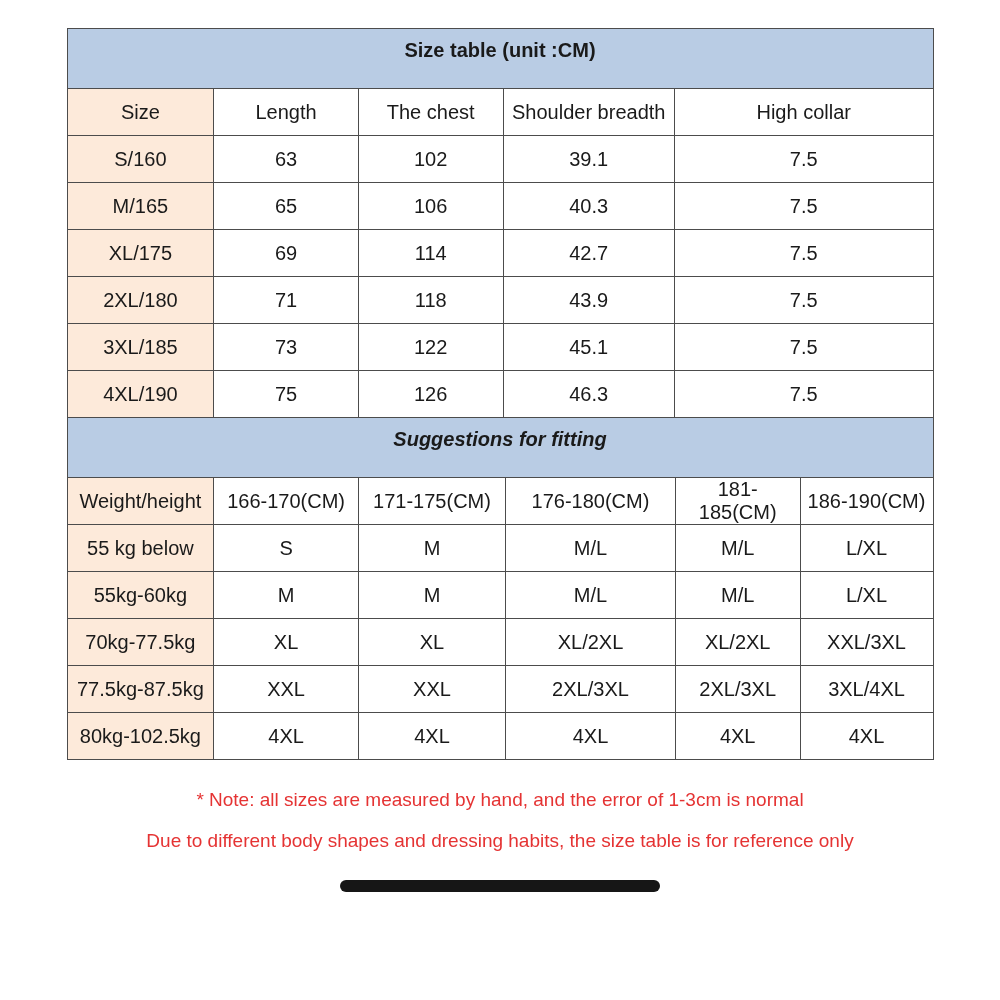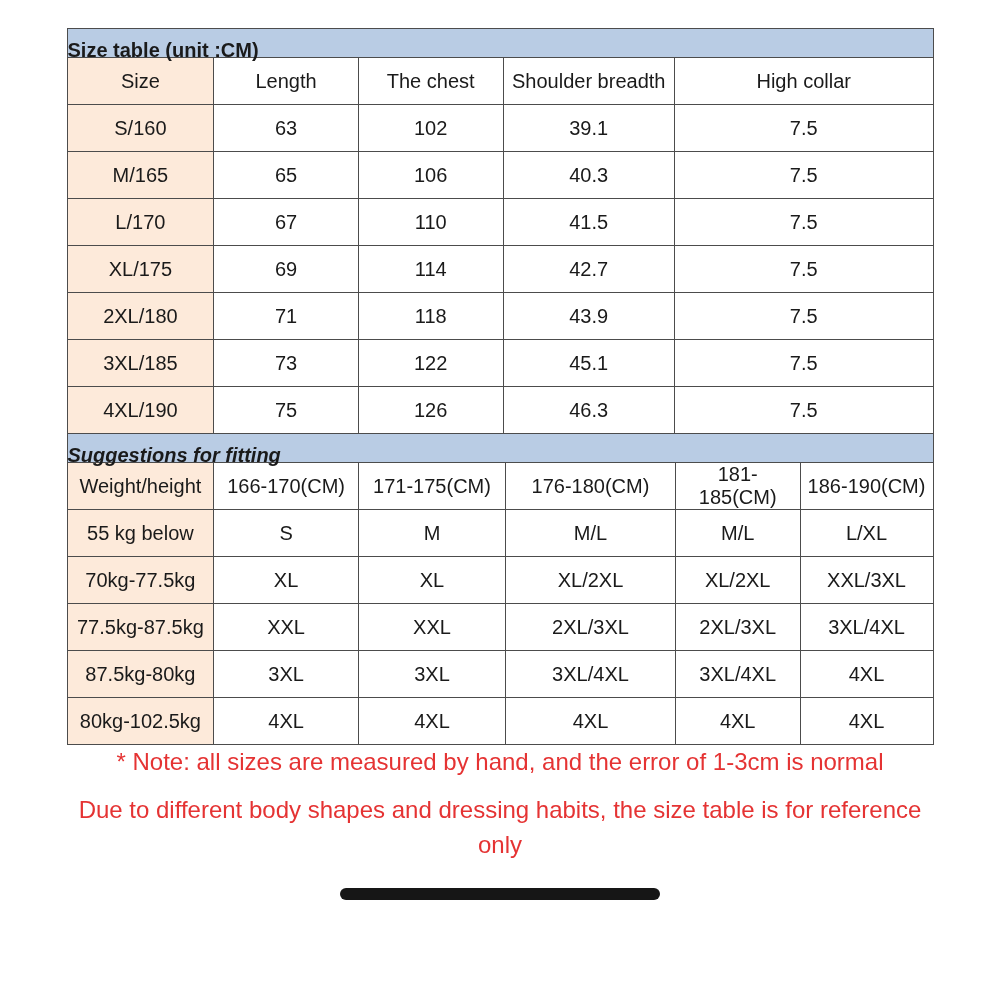--- a/index.html
+++ b/index.html
@@ -15,22 +15,23 @@
     background:#ffffff;
     font-family:"Liberation Sans","DejaVu Sans",sans-serif;
     color:#1a1a1a;
     overflow:hidden;
   }
   .sheet{
     width:867px;
     margin:28px auto 0 auto;
   }
   .title-bar{
-    height:30px;
+    height:61px;
     line-height:43px;
+    text-align:center;
     font-size:20px;
     font-weight:bold;
     background:var(--header-bg);
     border:1px solid var(--border);
   }
   table.tbl{
     width:100%;
     border-collapse:collapse;
     table-layout:fixed;
     margin-top:-1px;
@@ -58,23 +59,24 @@
   #fitting-table col:nth-child(2){width:16.7%;}
   #fitting-table col:nth-child(3){width:17.0%;}
   #fitting-table col:nth-child(4){width:19.6%;}
   #fitting-table col:nth-child(5){width:14.4%;}
   #fitting-table col:nth-child(6){width:15.35%;}
 
   #fitting-table{margin-top:-1px;}
   .title-bar.second{margin-top:-1px;font-style:italic;}
 
   .notes{
+    margin-top:26px;
     text-align:center;
     color:var(--note-red);
-    font-size:24px;
+    font-size:19px;
   }
   .notes p{
     margin:0 0 13px 0;
     line-height:1.45;
   }
   .bottom-bar{
     width:320px;
     height:12px;
     background:#161616;
     border-radius:6px;
@@ -114,27 +116,20 @@
           <td>7.5</td>
         </tr>
         <tr>
           <td class="label-col">M/165</td>
           <td>65</td>
           <td>106</td>
           <td>40.3</td>
           <td>7.5</td>
         </tr>
         <tr>
-          <td class="label-col">L/170</td>
-          <td>67</td>
-          <td>110</td>
-          <td>41.5</td>
-          <td>7.5</td>
-        </tr>
-        <tr>
           <td class="label-col">XL/175</td>
           <td>69</td>
           <td>114</td>
           <td>42.7</td>
           <td>7.5</td>
         </tr>
         <tr>
           <td class="label-col">2XL/180</td>
           <td>71</td>
           <td>118</td>
@@ -182,44 +177,44 @@
       <tbody>
         <tr>
           <td class="label-col">55 kg below</td>
           <td>S</td>
           <td>M</td>
           <td>M/L</td>
           <td>M/L</td>
           <td>L/XL</td>
         </tr>
         <tr>
+          <td class="label-col">55kg-60kg</td>
+          <td>M</td>
+          <td>M</td>
+          <td>M/L</td>
+          <td>M/L</td>
+          <td>L/XL</td>
+        </tr>
+        <tr>
           <td class="label-col">70kg-77.5kg</td>
           <td>XL</td>
           <td>XL</td>
           <td>XL/2XL</td>
           <td>XL/2XL</td>
           <td>XXL/3XL</td>
         </tr>
         <tr>
           <td class="label-col">77.5kg-87.5kg</td>
           <td>XXL</td>
           <td>XXL</td>
           <td>2XL/3XL</td>
           <td>2XL/3XL</td>
           <td>3XL/4XL</td>
         </tr>
         <tr>
-          <td class="label-col">87.5kg-80kg</td>
-          <td>3XL</td>
-          <td>3XL</td>
-          <td>3XL/4XL</td>
-          <td>3XL/4XL</td>
-          <td>4XL</td>
-        </tr>
-        <tr>
           <td class="label-col">80kg-102.5kg</td>
           <td>4XL</td>
           <td>4XL</td>
           <td>4XL</td>
           <td>4XL</td>
           <td>4XL</td>
         </tr>
       </tbody>
     </table>
 

